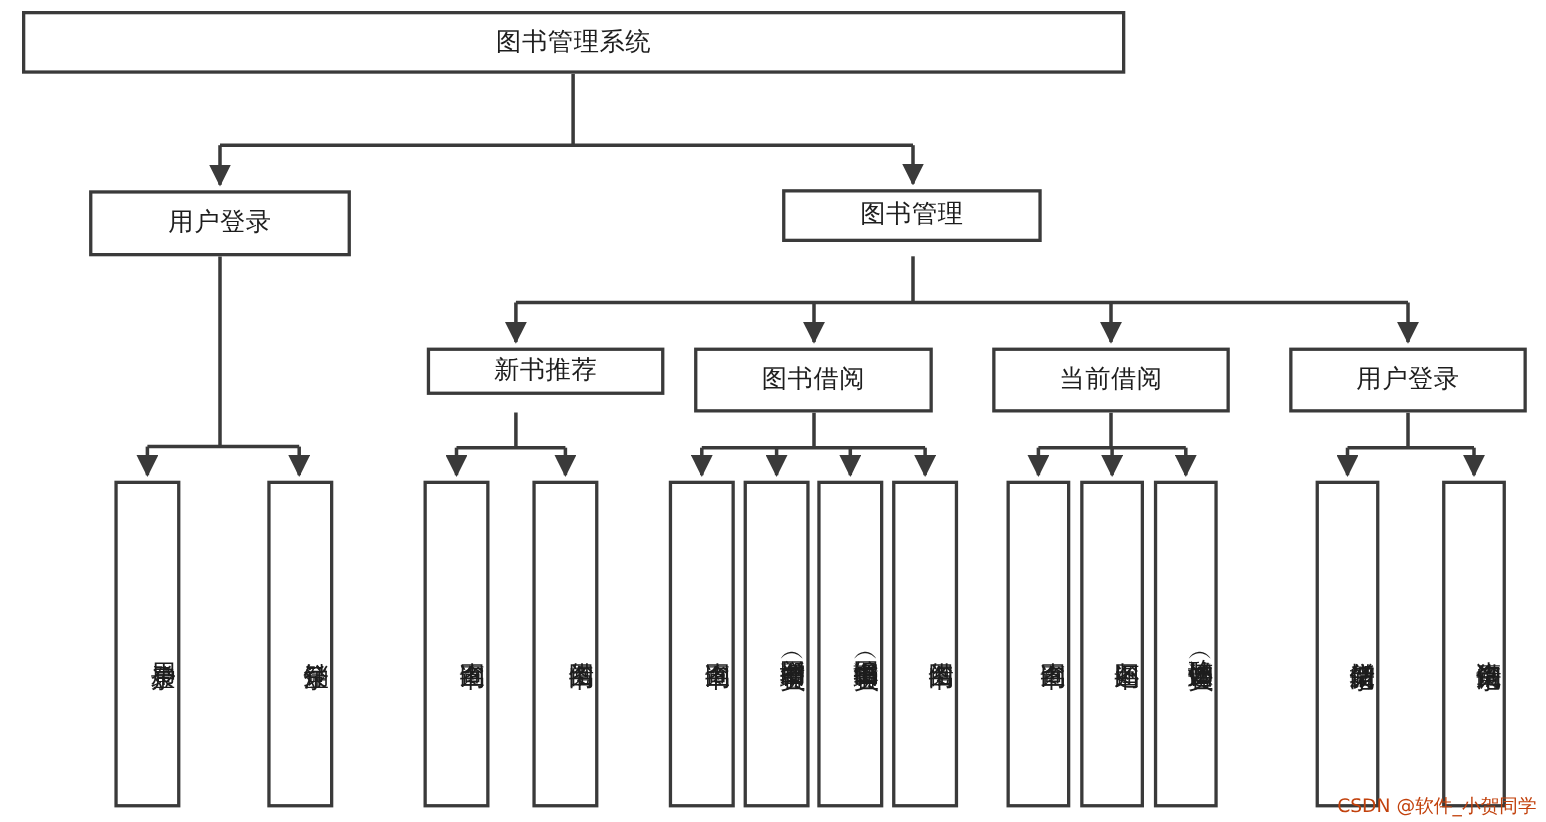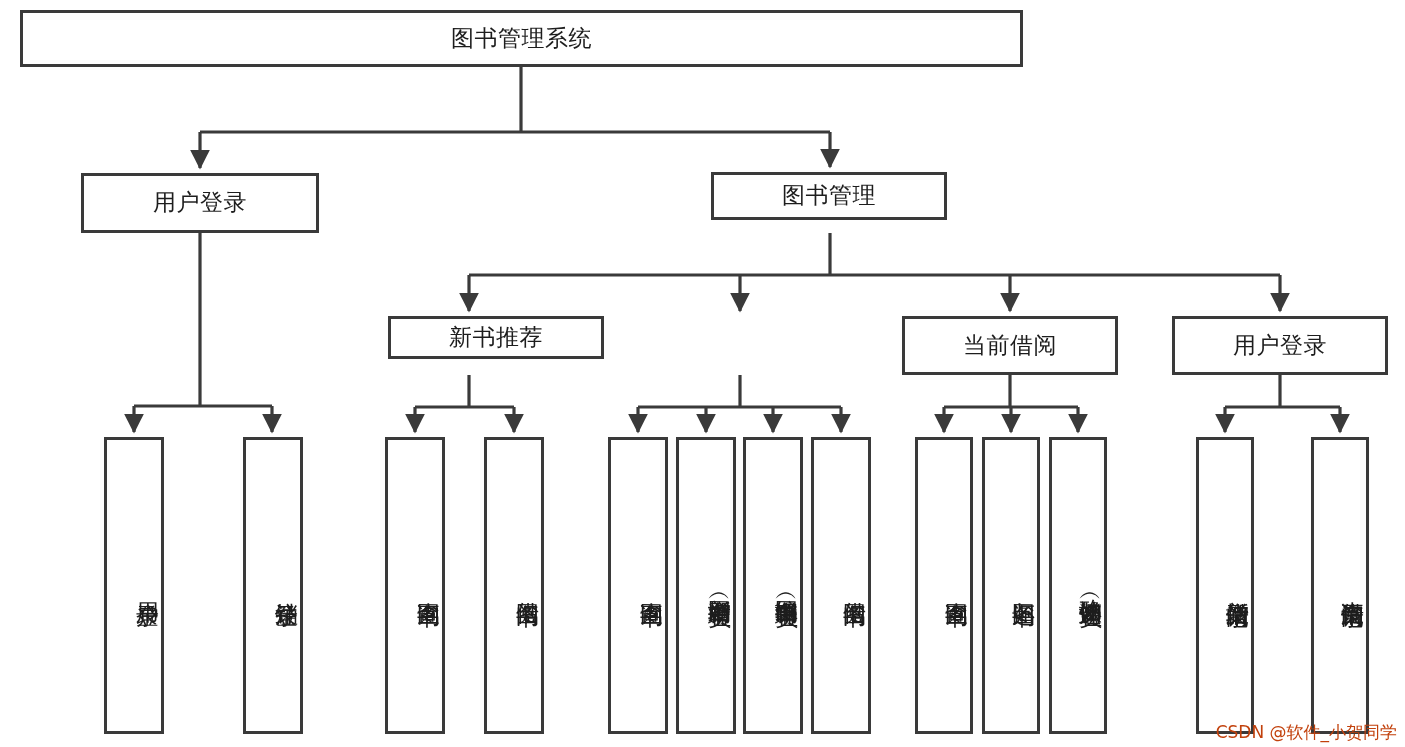--- a/index.html
+++ b/index.html
@@ -127,20 +127,23 @@
   <div class="node h" id="node-l2-0" style="left: 81px; top: 173px; width: 238px; height: 60px;">
     <span>用户登录</span>
   </div>
   <div class="node h" id="node-l2-1" style="left: 711px; top: 172px; width: 236px; height: 48px;">
     <span>图书管理</span>
   </div>
 
   <div class="node h" id="node-l3-0" style="left: 362px; top: 316px; width: 216px; height: 43px; margin-left: 26px;">
     <span>新书推荐</span>
   </div>
+  <div class="node h" id="node-l3-1" style="left: 631px; top: 316px; width: 217px; height: 59px;">
+    <span>图书借阅</span>
+  </div>
   <div class="node h" id="node-l3-2" style="left: 902px; top: 316px; width: 216px; height: 59px; text-align: center;">
     <span>当前借阅</span>
   </div>
   <div class="node h" id="node-l3-3" style="left: 1172px; top: 316px; width: 216px; height: 59px;">
     <span>用户登录</span>
   </div>
 
   <div class="node v" id="node-leaf-0" style="left: 104px; top: 437px; width: 60px; height: 297px;">
     <span class="vtxt">用户登录</span>
   </div>

